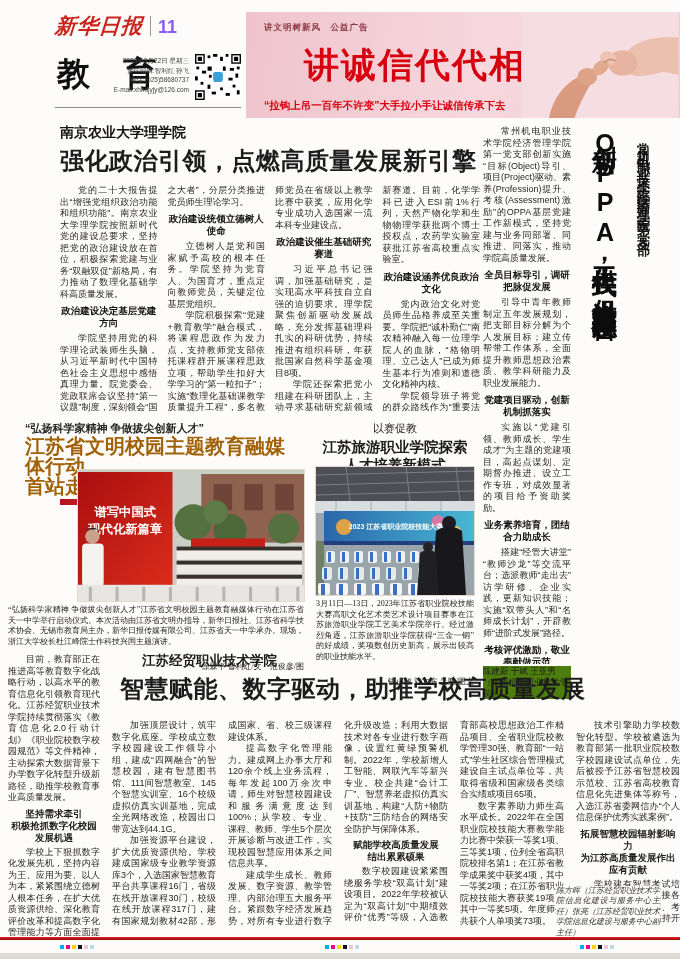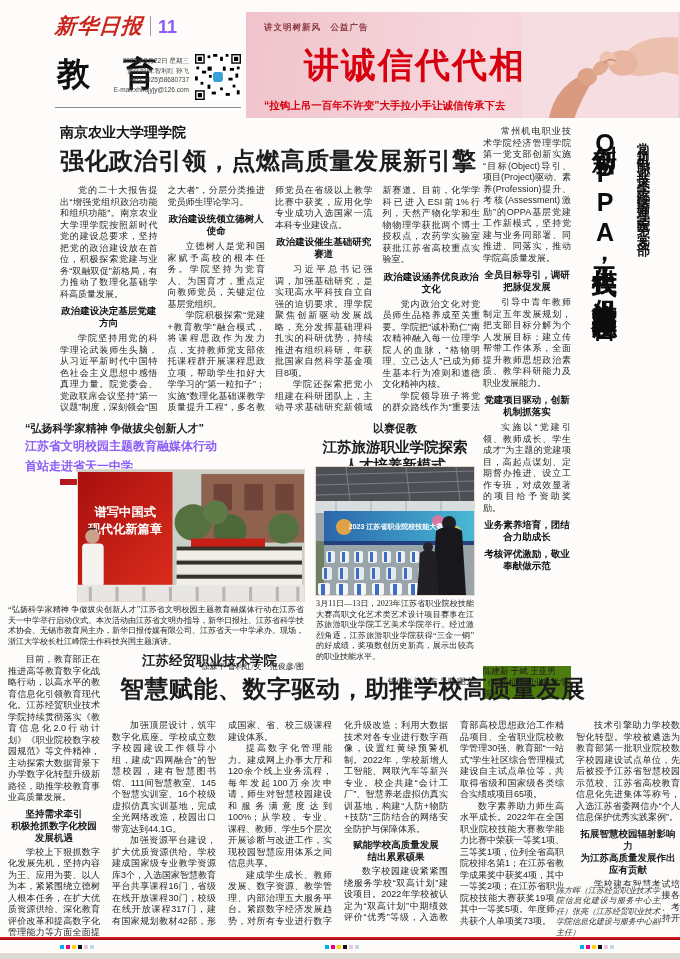--- a/index.html
+++ b/index.html
@@ -37,28 +37,28 @@
   .a1-body { margin-top:8px; height:236px; column-count:4; column-gap:10px; overflow:hidden; }
   
   #a2 { position:absolute; left:483px; top:124px; width:197px; height:566px; }
   .a2-col { position:absolute; left:0; top:2px; width:88px; height:538px; overflow:hidden; }
   .a2-byline { position:absolute; left:0; top:542px; width:88px; background:#4d7c0f; font-size:8.5px; line-height:11px; }
   .v-kicker { position:absolute; right:28px; top:8px; writing-mode:vertical-rl; text-orientation:upright; font-size:13px; font-weight:600; letter-spacing:5px; color:#111; }
   .v-head { position:absolute; right:58px; top:2px; writing-mode:vertical-rl; text-orientation:upright; font-size:25px; font-weight:800; letter-spacing:1.5px; color:#0d0d0d; }
   
   #a3 { position:absolute; left:8px; top:421px; width:296px; height:234px; }
   .a3-kicker { margin-left:17px; font-size:11px; font-weight:bold; color:#222; }
-  .a3-head { margin-left:17px; font-size:12px; font-weight:800; line-height:20px; color:#8b5cf6; }
+  .a3-head { margin-left:17px; font-size:20px; font-weight:800; line-height:20px; color:#a16207; }
   .a3-bar { margin:3px 0 0 52px; width:244px; height:6px; background:linear-gradient(to right,#b5121b,#e8664f,#f8e7de); }
   .a3-photo { position:absolute; left:70px; top:49px; width:226px; height:131px; box-shadow:0 0 0 1px #e6d9cc; }
   .cap { position:absolute; left:0; width:296px; font-family:"Liberation Serif", serif; font-size:8px; line-height:10.5px; text-align:justify; color:#222; }
   .cap-byline { font-family:"Liberation Serif", serif; font-size:8px; color:#222; text-align:right; margin-top:15px; }
   #a3 .cap { top:184px; }
   #a4 { position:absolute; left:316px; top:421px; width:158px; height:234px; }
-  .a4-kicker { text-align:center; font-size:11px; font-weight:bold; }
+  .a4-kicker { text-align:center; font-size:11px; font-weight:normal; }
   .a4-head { text-align:center; font-size:14.5px; font-weight:800; line-height:18px; margin-top:2px; }
   .a4-photo { position:absolute; left:0; top:46px; width:158px; height:128px; box-shadow:0 0 0 1px #e6d9cc; }
   #a4 .cap { width:158px; top:178px; }
   
   #a5 { position:absolute; left:8px; top:650px; width:664px; height:288px; }
   .a5-col1 { position:absolute; left:0; top:4px; width:92px; height:282px; overflow:hidden; }
   .a5-headblock { position:absolute; left:112px; top:2px; width:490px; }
   .a5-kicker { font-size:13.5px; font-weight:bold; margin-left:22px; }
   .a5-head { margin-top:3px; font-size:24px; font-weight:800; letter-spacing:0.5px; white-space:nowrap; }
   .a5-body { position:absolute; left:104px; top:70px; width:568px; height:214px; column-count:5; column-gap:12px; overflow:hidden; }
@@ -173,20 +173,21 @@
   </div>
 
   <div id="a2">
     <div class="a2-col">
       <p class="bp">常州机电职业技术学院经济管理学院第一党支部创新实施“目标(Object)导引、项目(Project)驱动、素养(Profession)提升、考核(Assessment)激励”的OPPA基层党建工作新模式，坚持党建与业务同部署、同推进、同落实，推动学院高质量发展。</p>
       <h4 class="sub">全员目标导引，调研把脉促发展</h4>
       <p class="bp">引导中青年教师制定五年发展规划，把支部目标分解为个人发展目标；建立传帮带工作体系，全面提升教师思想政治素质、教学科研能力及职业发展能力。</p>
       <h4 class="sub">党建项目驱动，创新机制抓落实</h4>
       <p class="bp">实施以“党建引领、教师成长、学生成才”为主题的党建项目，高起点谋划、定期督办推进、设立工作专班，对成效显著的项目给予资助奖励。</p>
       <h4 class="sub">业务素养培育，团结合力助成长</h4>
+      <p class="bp">搭建“经管大讲堂”“教师沙龙”等交流平台；选派教师“走出去”访学研修、企业实践，更新知识技能；实施“双带头人”和“名师成长计划”，开辟教师“进阶式发展”路径。</p>
       <h4 class="sub">考核评优激励，敬业奉献做示范</h4>
 
     </div>
     <div class="a2-byline">陈建新 于斌 王亚男（常州机电职业技术学院）</div>
     <div class="v-kicker">常州机电职业技术学院经济管理学院第一党支部</div>
     <div class="v-head">创新OPPA工作模式，促进党建与业务深度融合</div>
   </div>
 
   <div id="a3">
     <div class="a3-kicker">“弘扬科学家精神 争做拔尖创新人才”</div>

